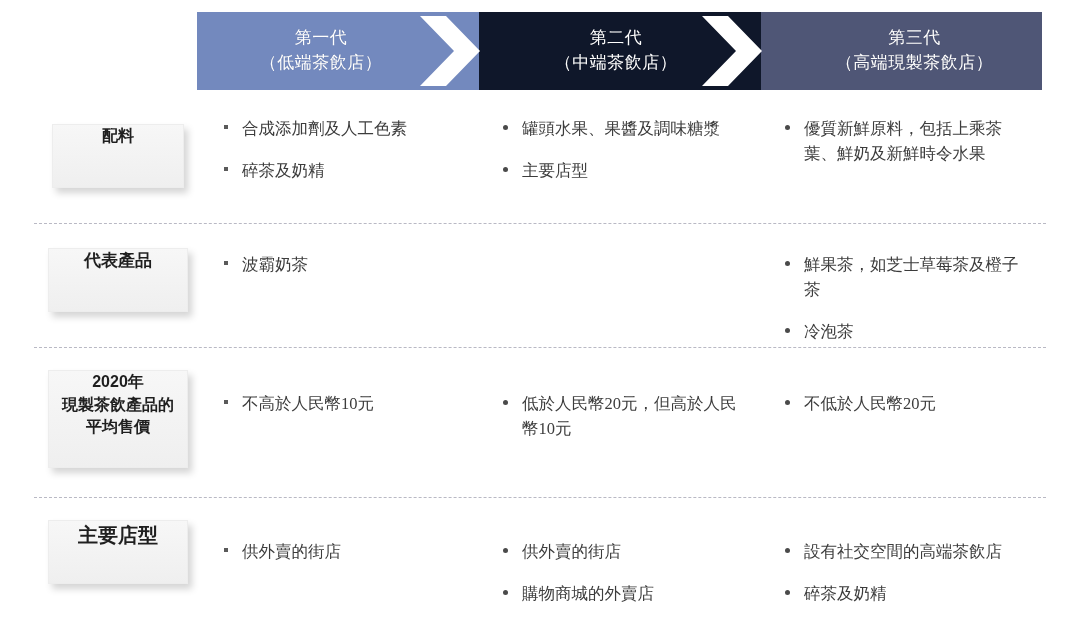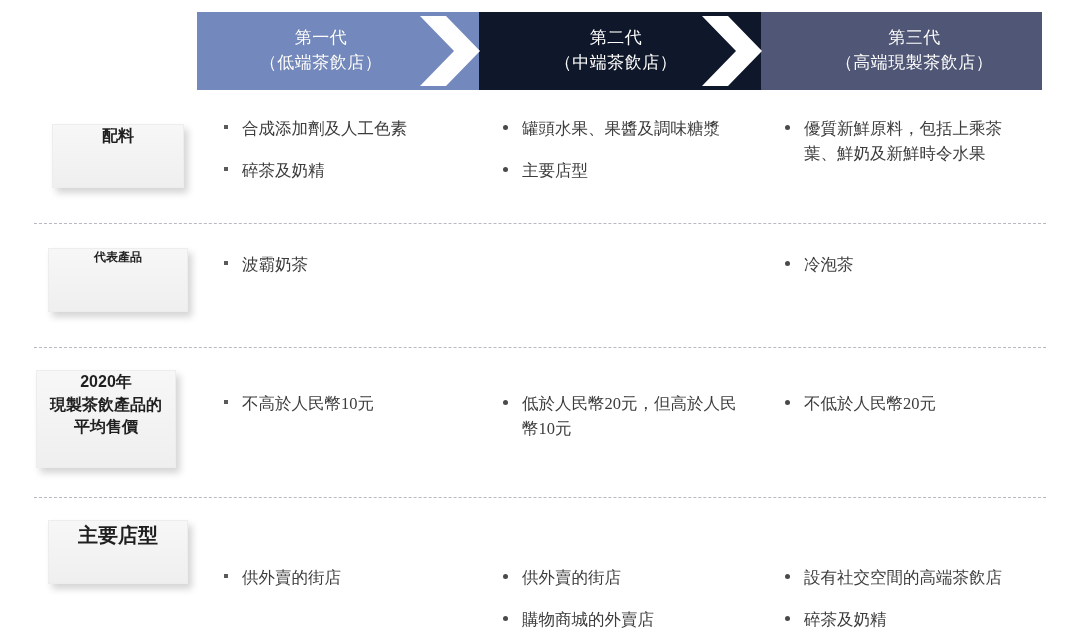--- a/index.html
+++ b/index.html
@@ -86,22 +86,22 @@
     font-weight: bold;
     color: #1f1f1f;
     box-sizing: border-box;
   }
   .row-label span {
     white-space: pre-line;
     line-height: 1.42;
   }
 
   .label-0 { left: 52px; top: 124px;  width: 132px; height: 64px; font-size: 16px; }
-  .label-1 { left: 48px; top: 248px;  width: 140px; height: 64px; font-size: 12px; }
-  .label-2 { left: 36px; top: 370px;  width: 140px; height: 98px; font-size: 16px; }
+  .label-1 { left: 48px; top: 248px;  width: 140px; height: 64px; font-size: 17px; }
+  .label-2 { left: 48px; top: 370px;  width: 140px; height: 98px; font-size: 16px; }
   .label-3 { left: 48px; top: 520px;  width: 140px; height: 64px; font-size: 20px; }
 
   
   .divider {
     position: absolute;
     left: 34px;
     width: 1012px;
     height: 0;
     border-top: 1px dashed #b9b9c4;
   }
@@ -114,21 +114,21 @@
     position: absolute;
     box-sizing: border-box;
   }
   .col-1 { left: 200px; width: 275px; }
   .col-2 { left: 480px; width: 280px; }
   .col-3 { left: 762px; width: 282px; }
 
   .row-a { top: 100px; }
   .row-b { top: 236px; }
   .row-c { top: 375px; }
-  .row-d { top: 549px; }
+  .row-d { top: 523px; }
 
   ul.bullets {
     list-style: none;
     margin: 16px;
     padding: 0;
   }
   ul.bullets li {
     position: relative;
     padding-left: 26px;
     margin-bottom: 17px;
@@ -225,20 +225,21 @@
       </ul>
   </div>
 
   <div class="cell col-1 row-b">
     <ul class="bullets sq">
         <li>波霸奶茶</li>
       </ul>
   </div>
   <div class="cell col-3 row-b">
     <ul class="bullets dot">
+        <li>鮮果茶，如芝士草莓茶及橙子茶</li>
         <li>冷泡茶</li>
       </ul>
   </div>
 
   <div class="cell col-1 row-c">
     <ul class="bullets sq">
         <li>不高於人民幣10元</li>
       </ul>
   </div>
   <div class="cell col-2 row-c">

